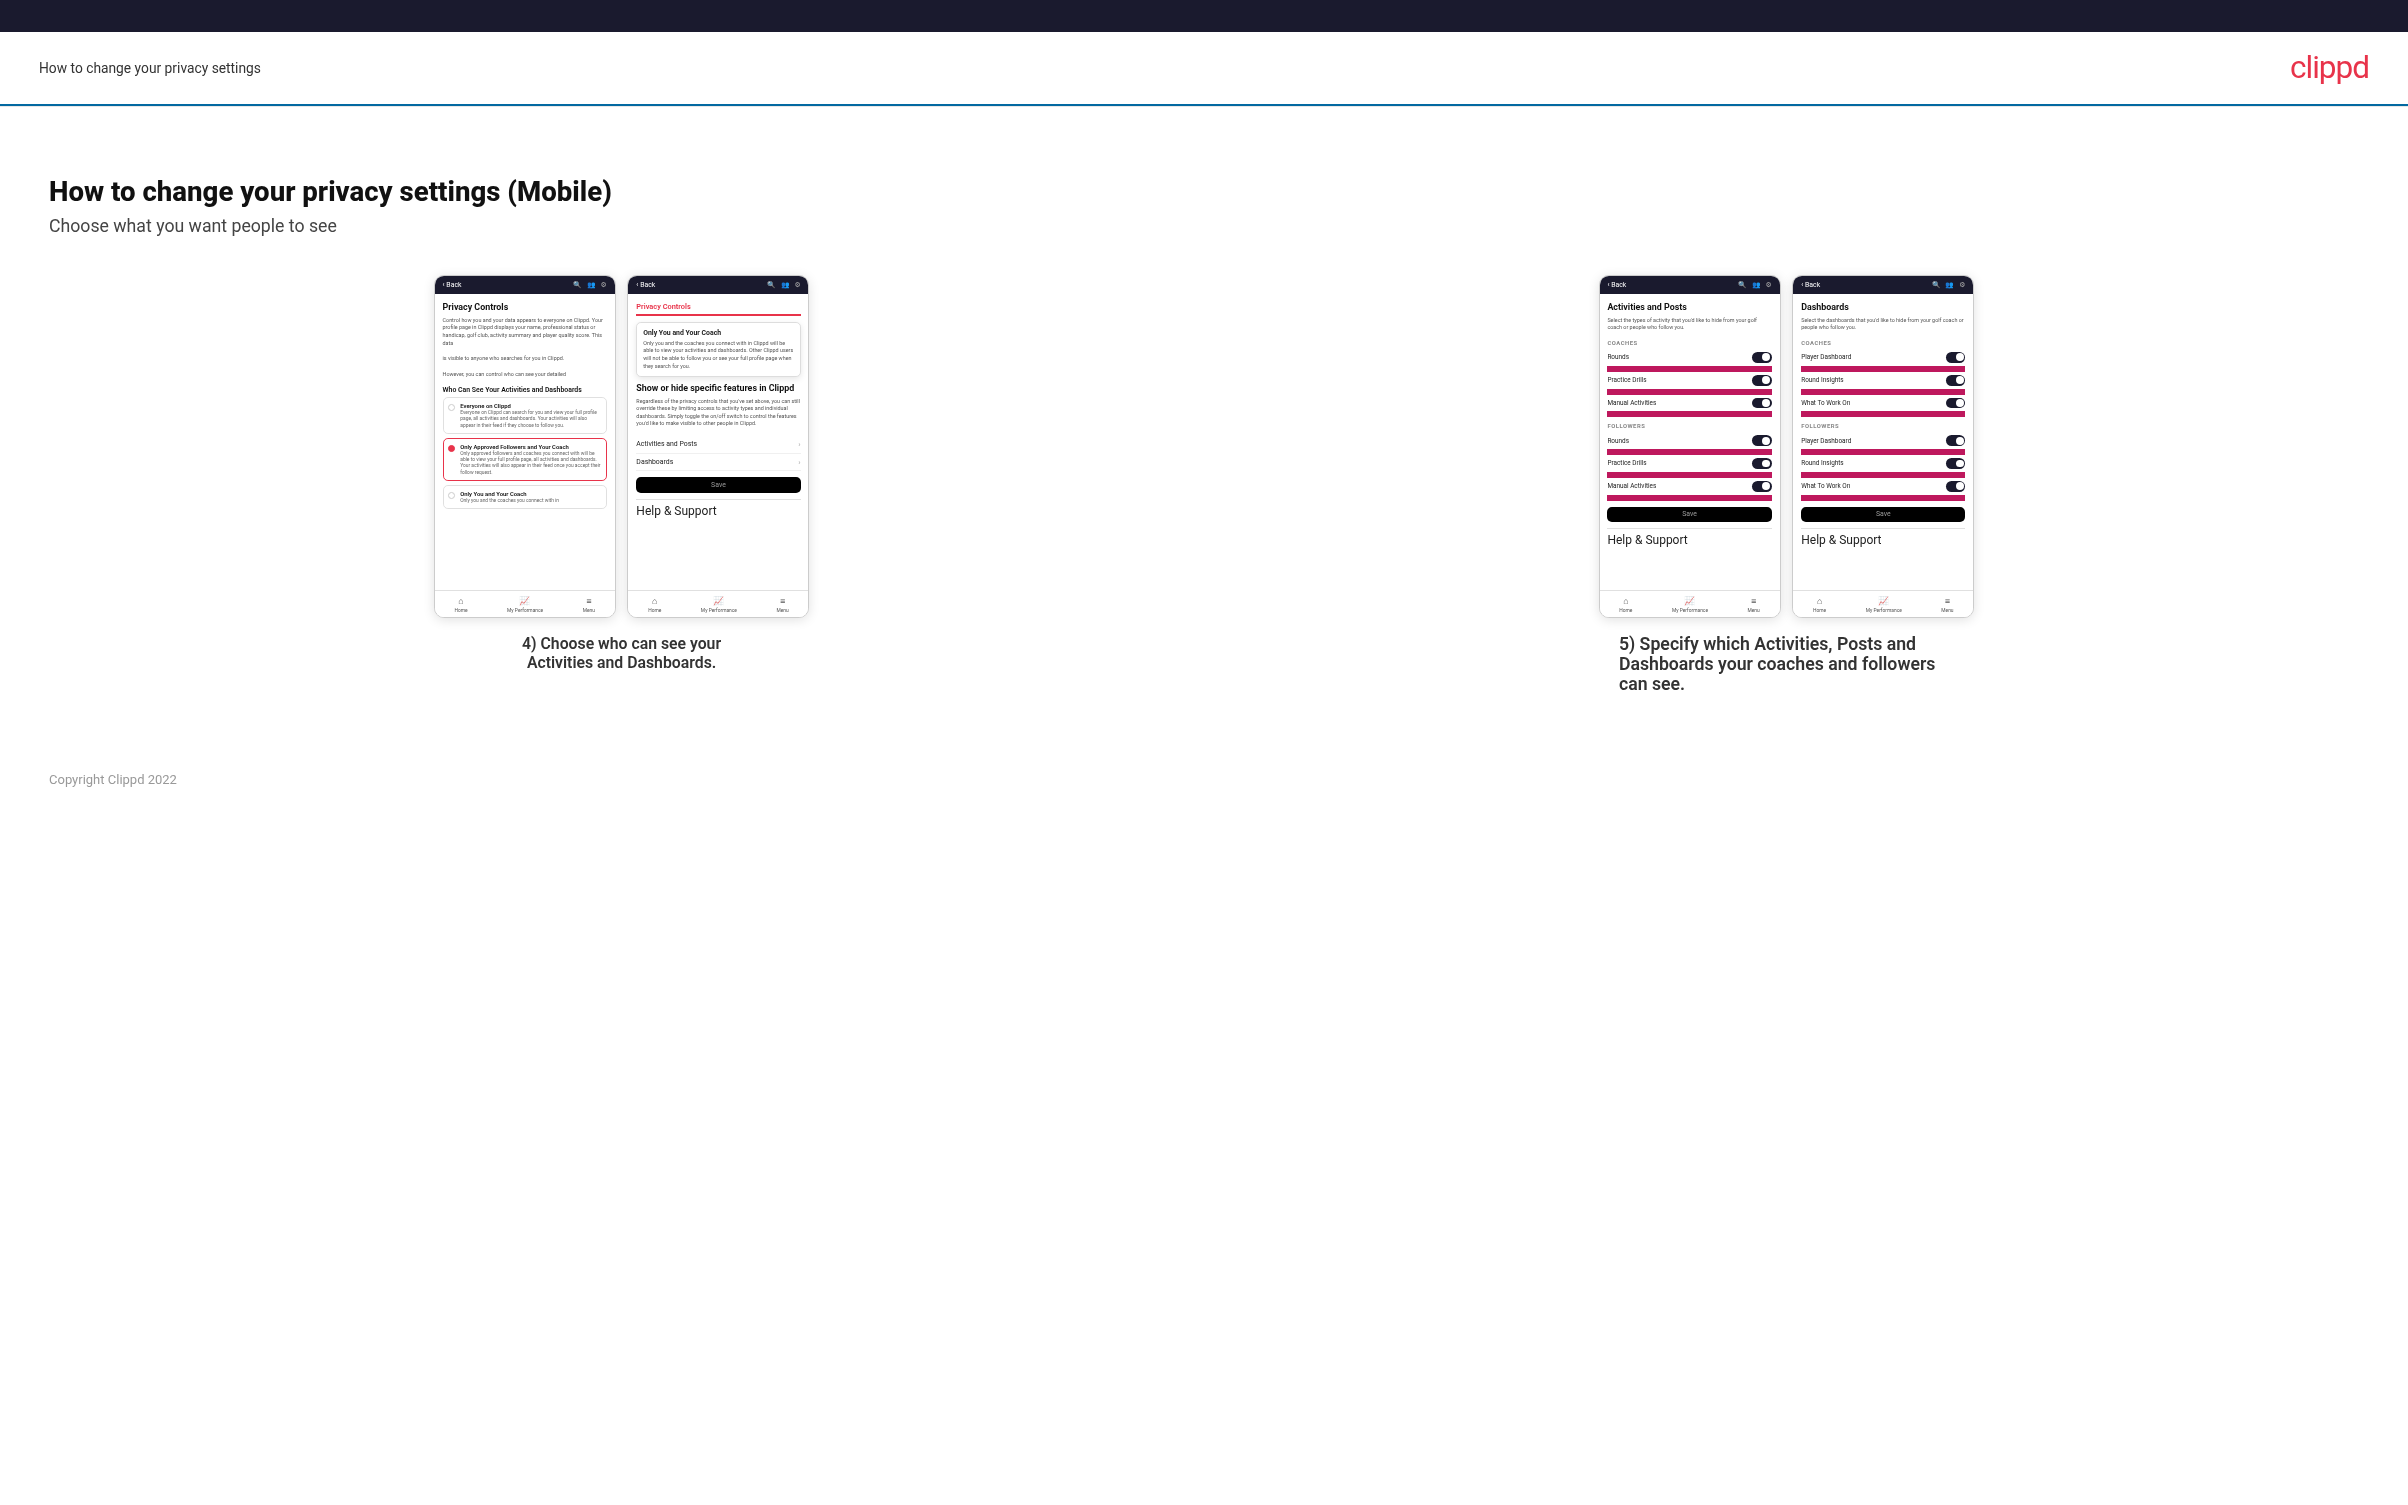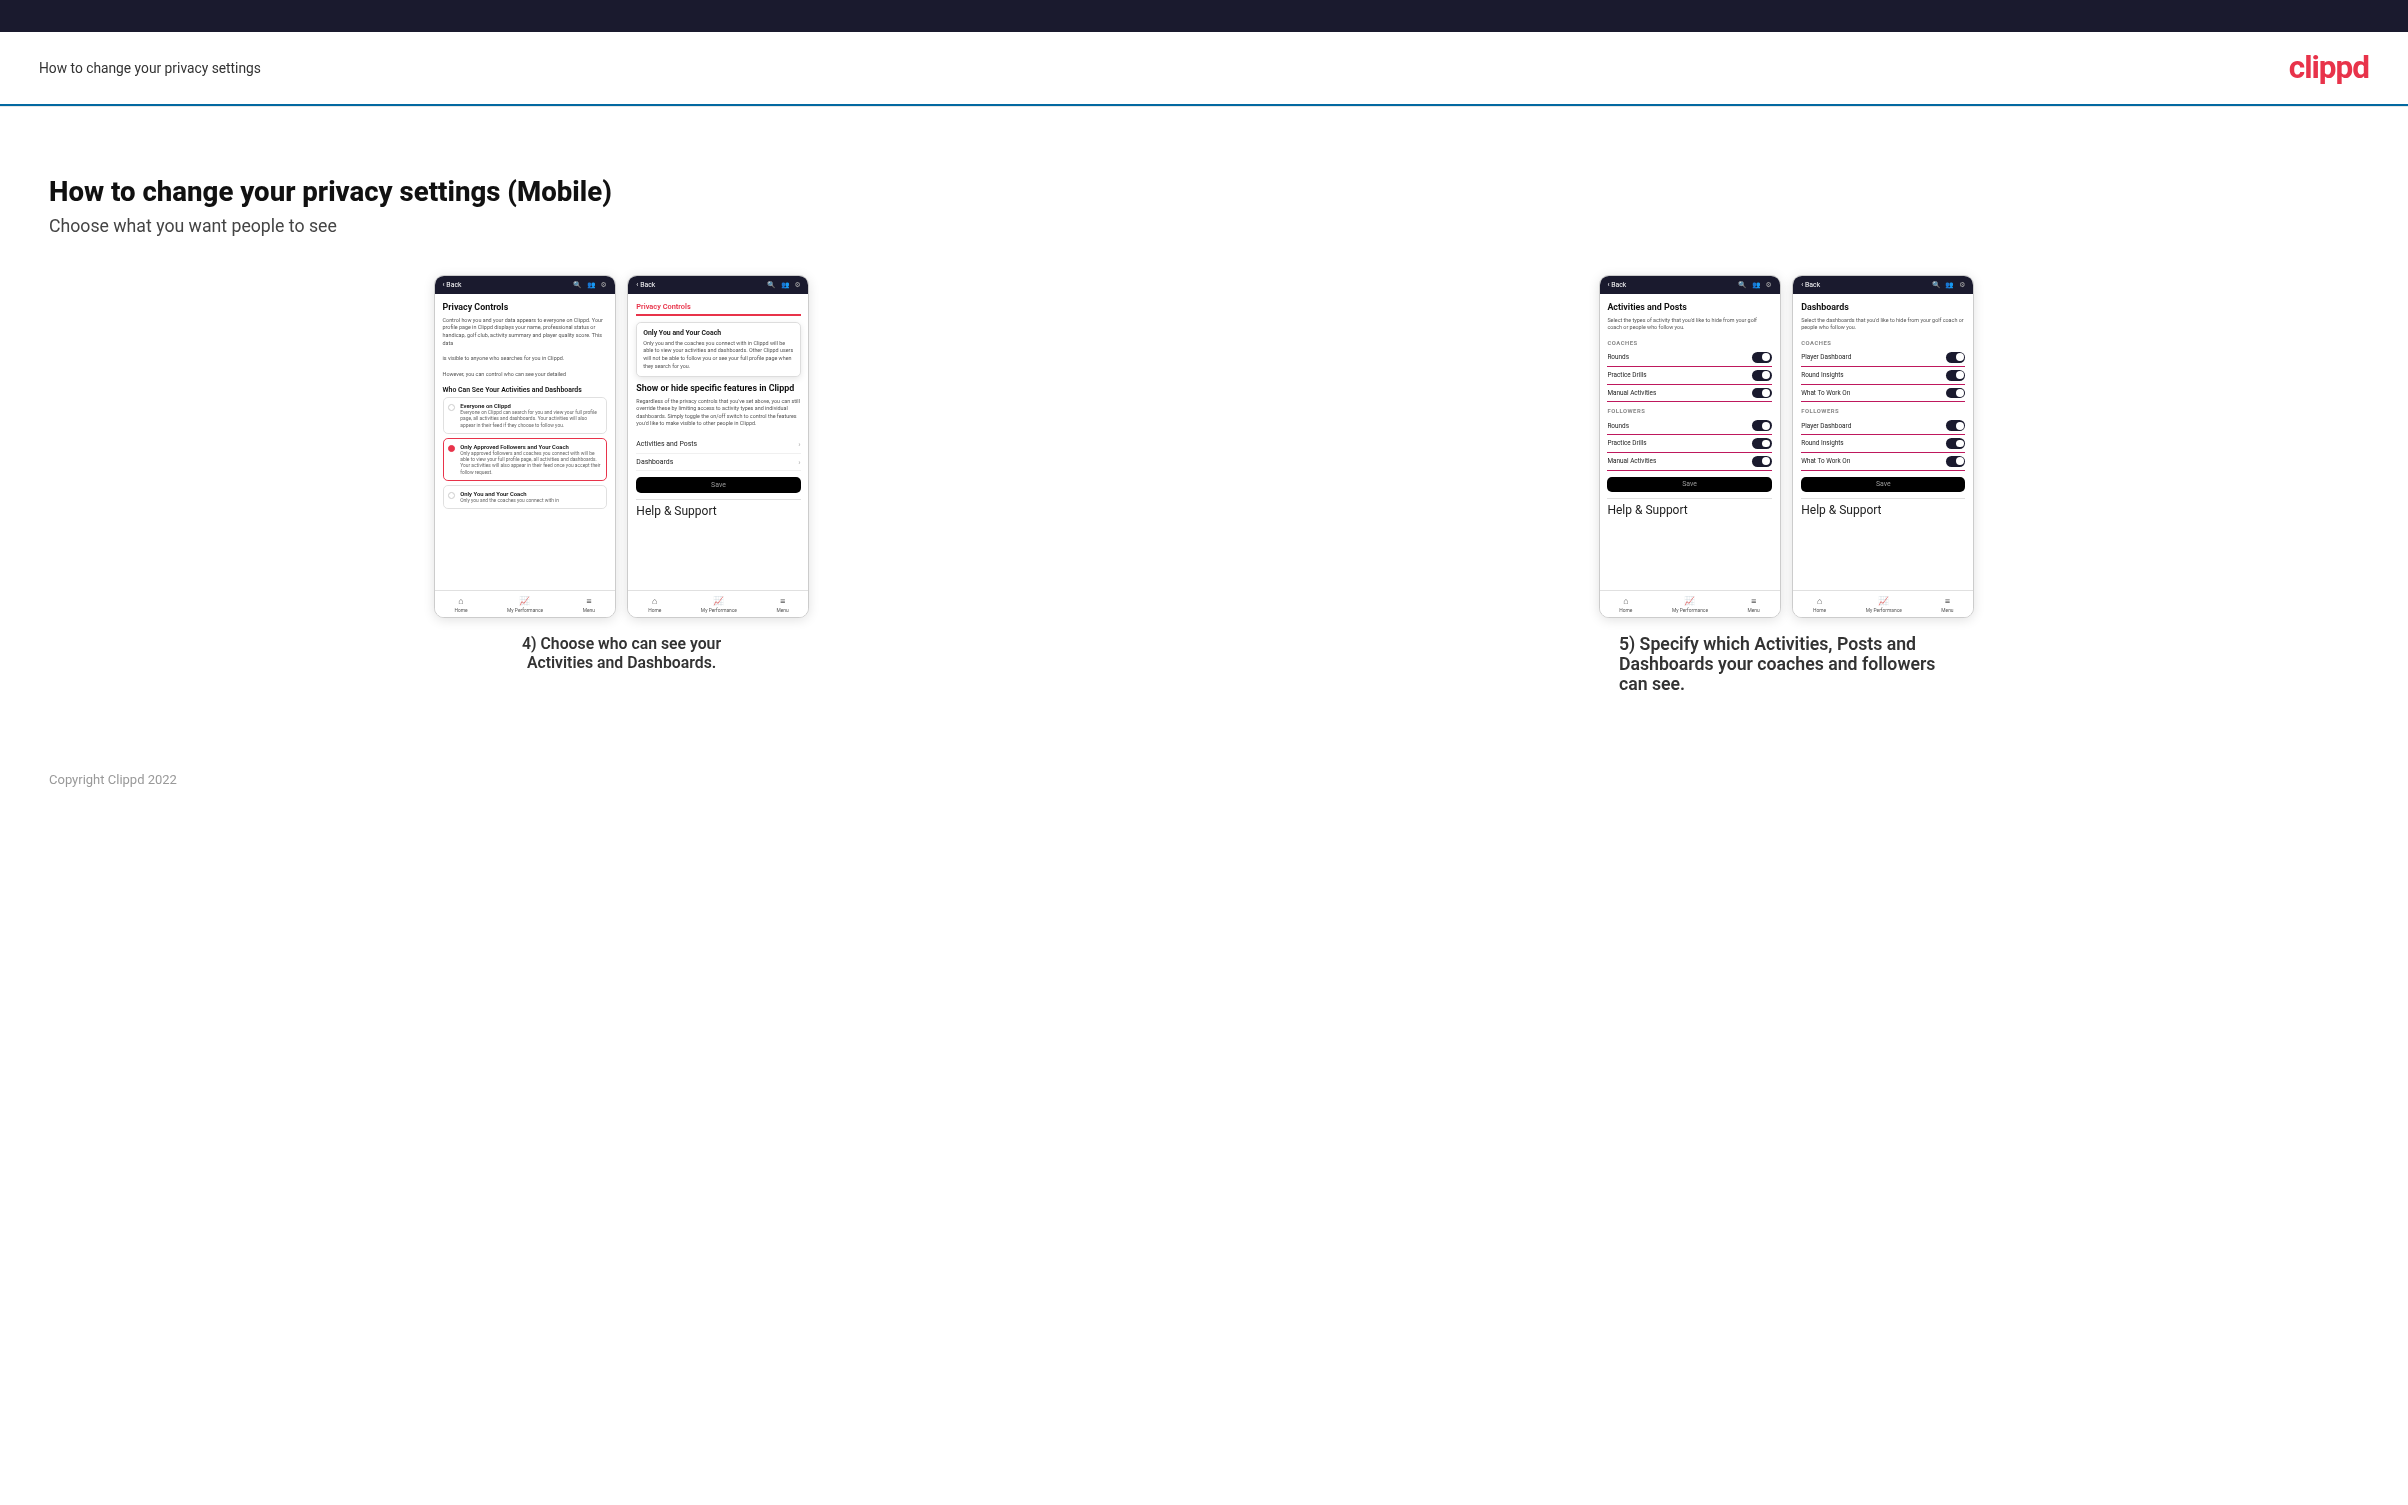--- a/index.html
+++ b/index.html
@@ -21,21 +21,21 @@
       justify-content: space-between;
       padding: 17.7px 39px;
       border-bottom: 2px solid #0369a1;
     }
     .header-title {
       font-size: 13.8px;
       color: #333;
     }
     .logo {
       font-size: 31.5px;
-      font-weight: 700;
+      font-weight: 400;
       color: #e8334a;
       letter-spacing: -1px;
     }
 
     
     .main {
       padding: 39px 49px 59px;
     }
     .page-title {
       font-size: 27.6px;
@@ -144,21 +144,21 @@
       color: #666;
       line-height: 1.3;
     }
 
     
     .toggle-row {
       display: flex;
       align-items: center;
       justify-content: space-between;
       padding: 3px 0;
-      border-bottom: 1px solid #be185d;
+      border-bottom: 6px solid #be185d;
     }
     .toggle-label {
       font-size: 6.4px;
       color: #222;
     }
     .toggle {
       width: 19.7px;
       height: 10.8px;
       background: #1a1a2e;
       border-radius: 5.9px;

